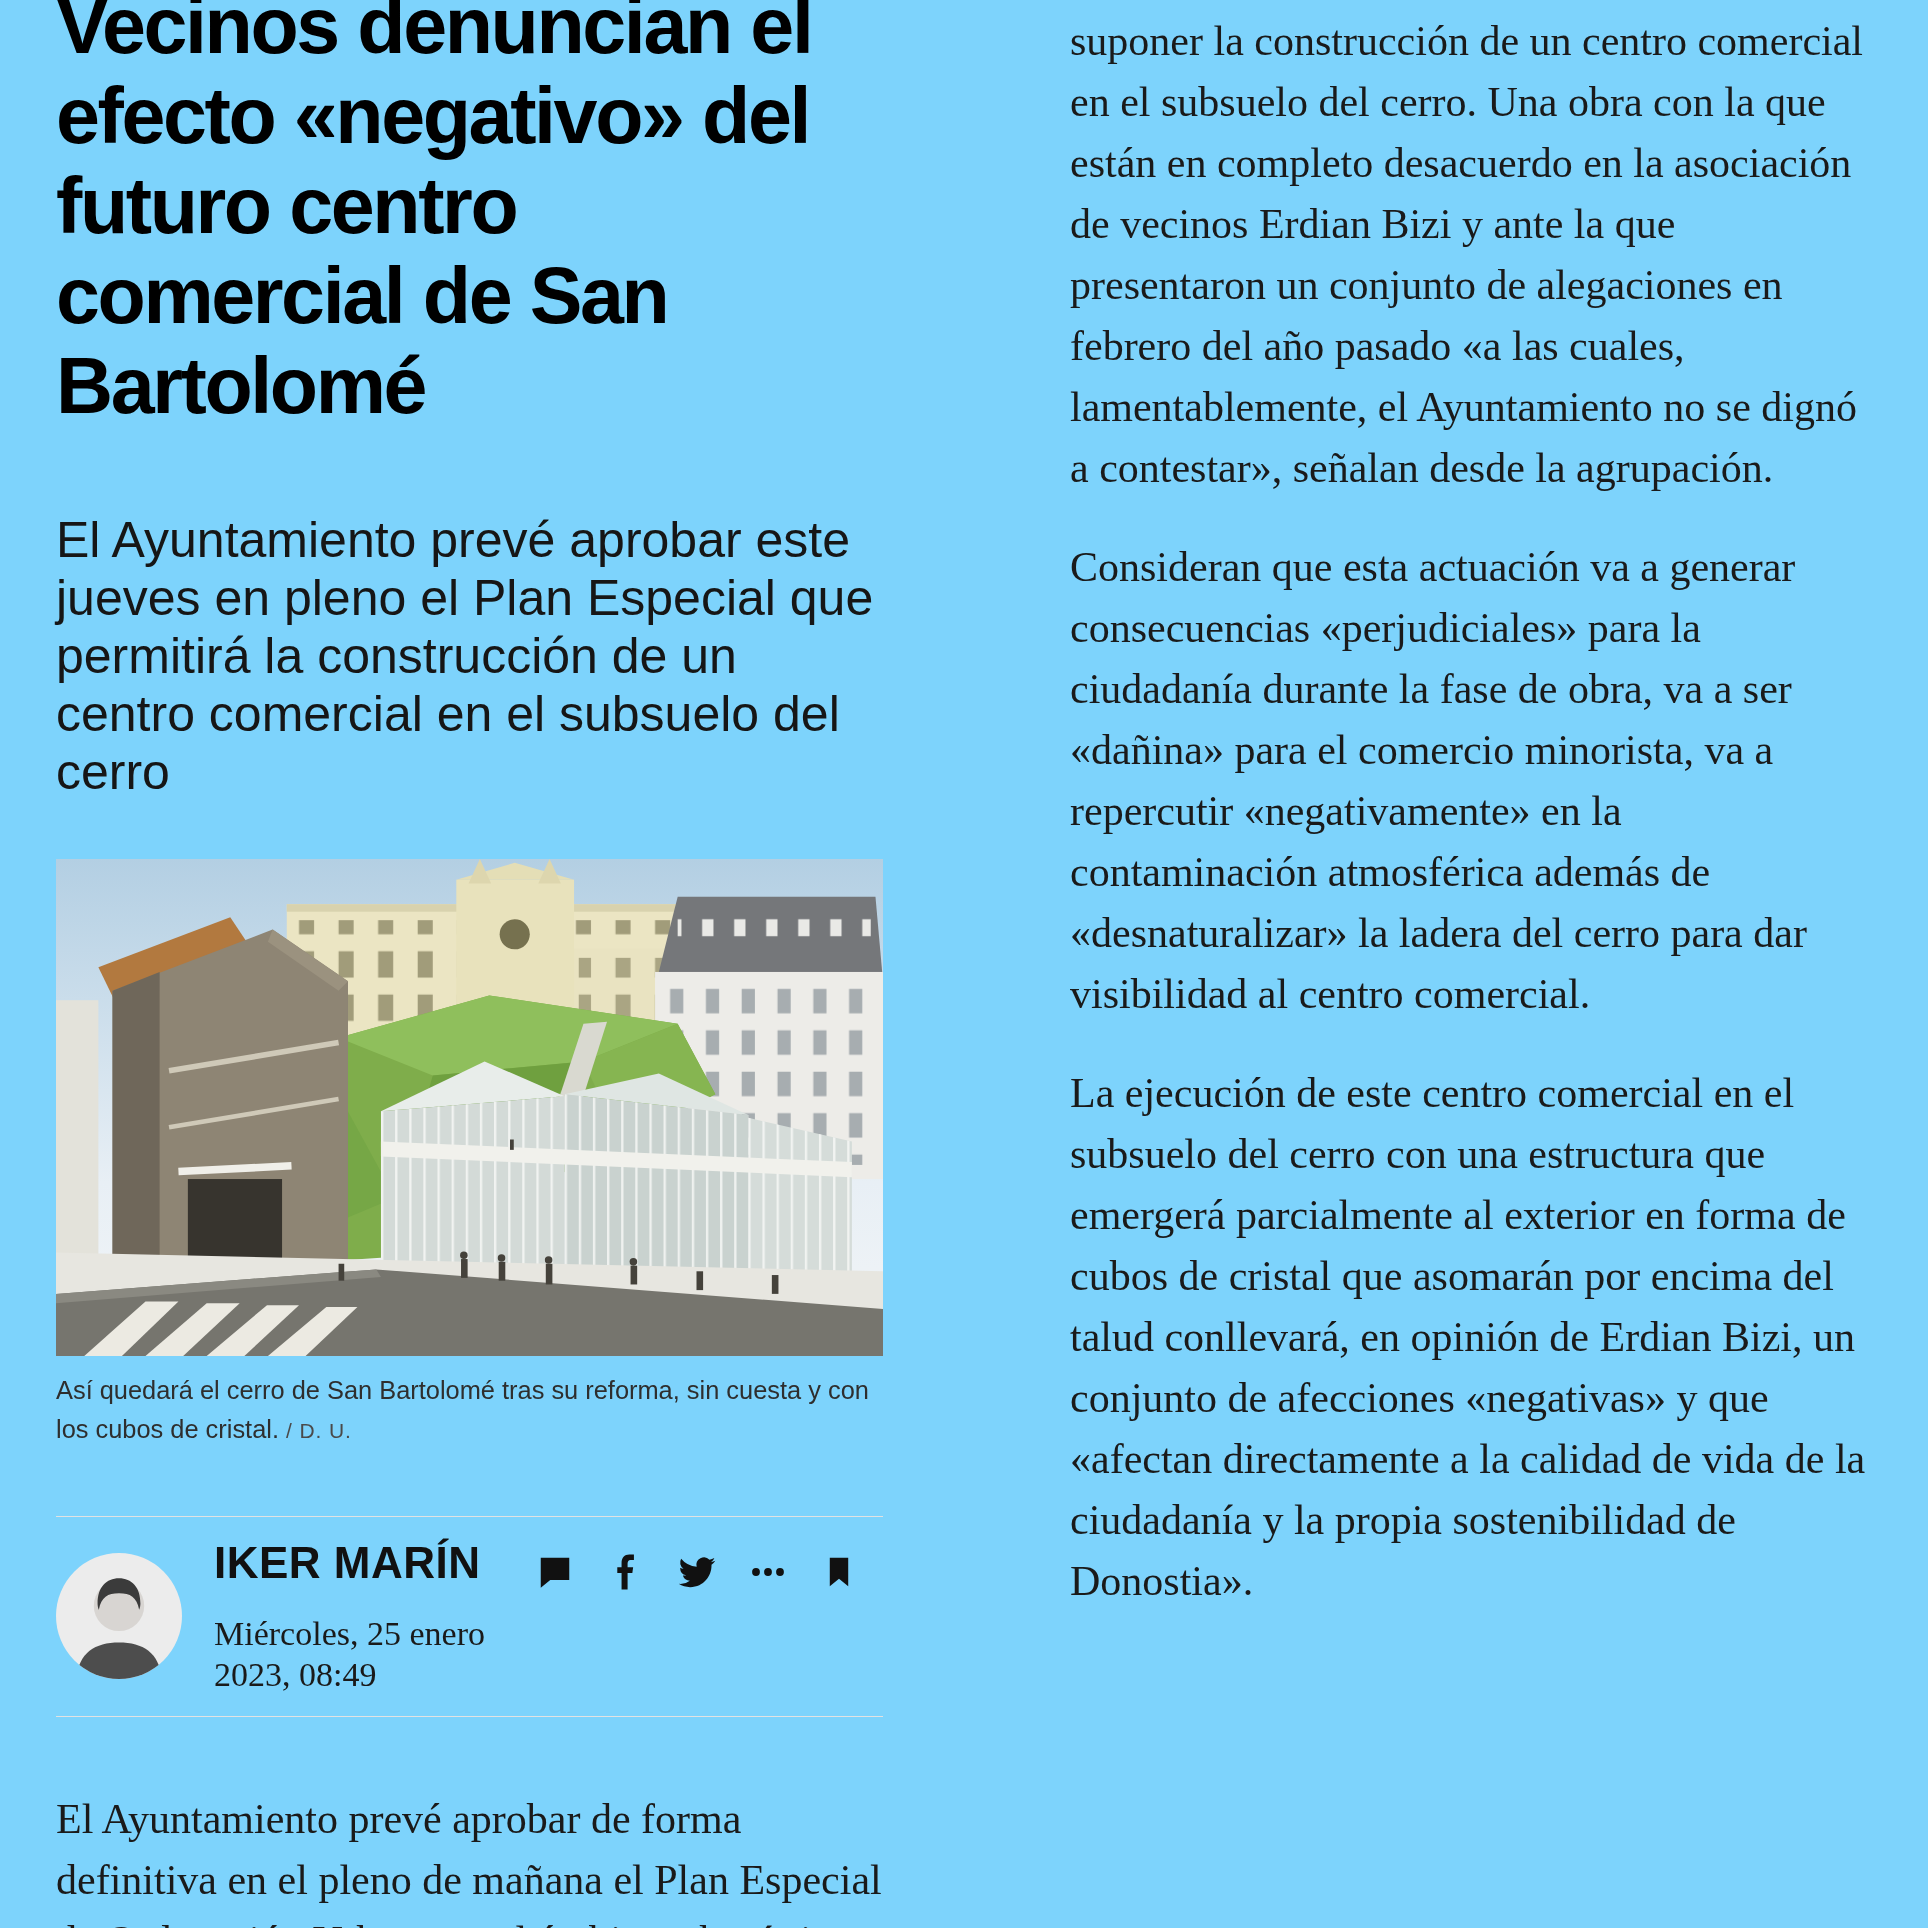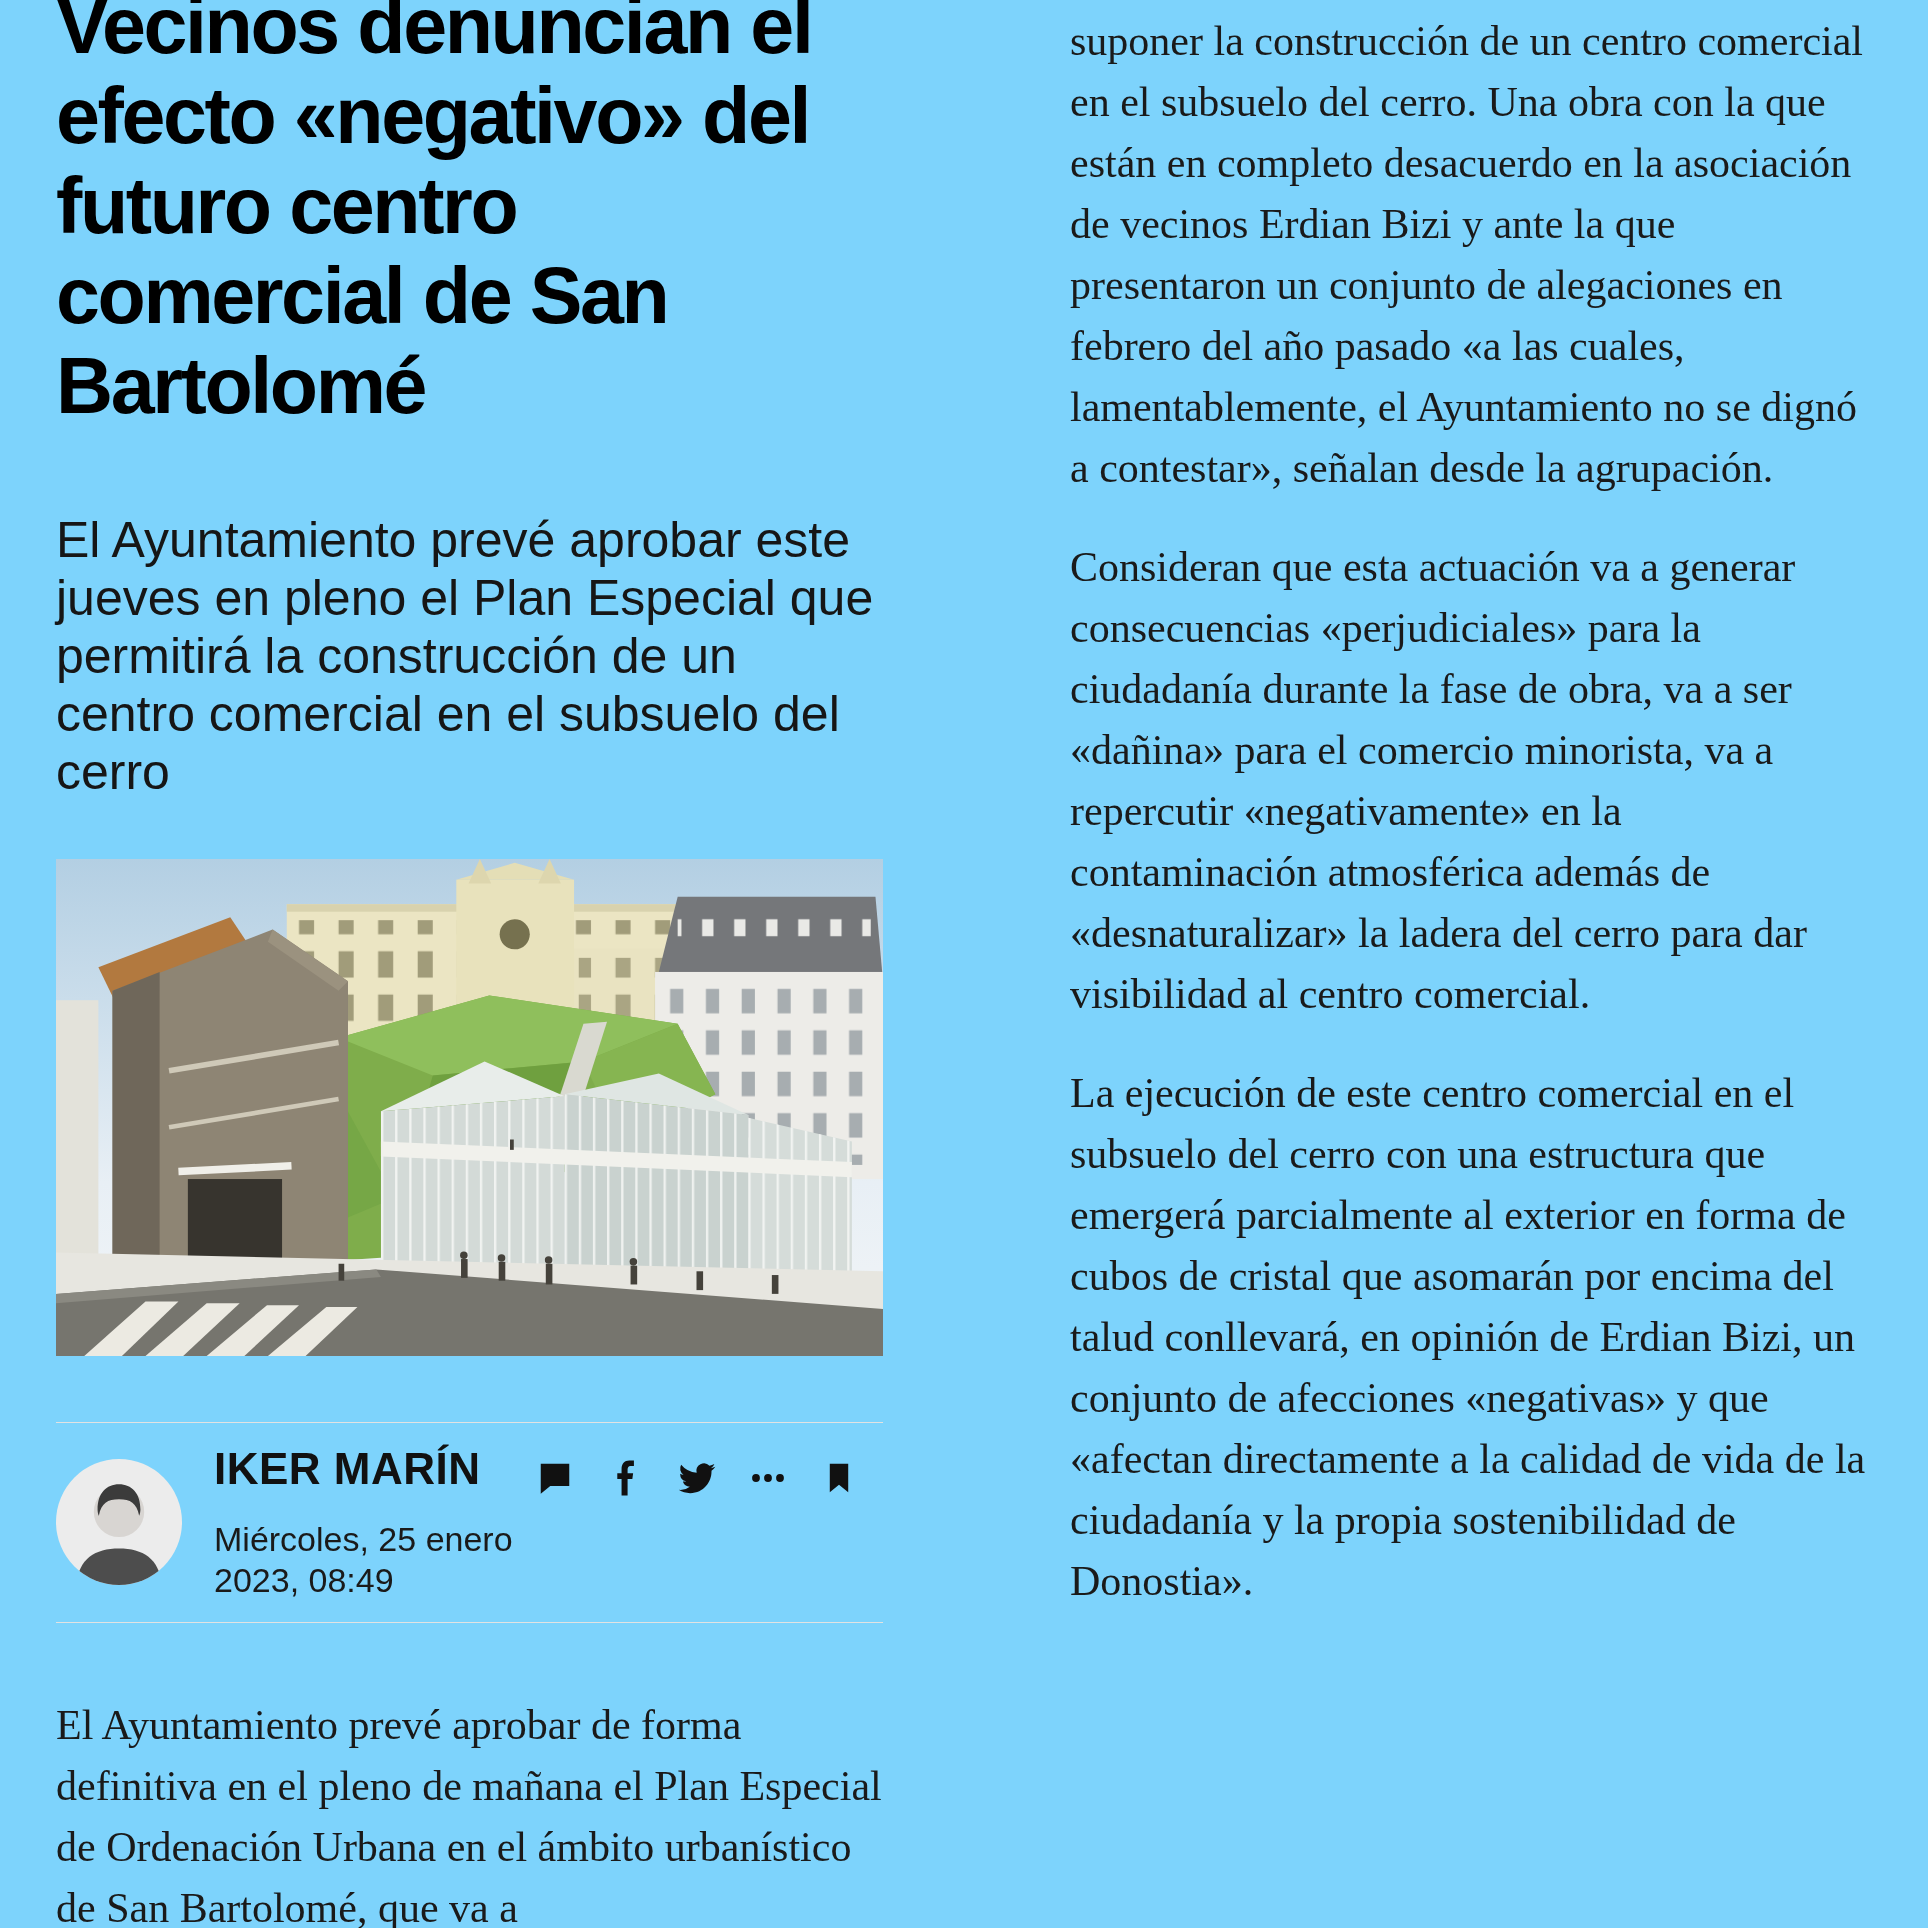--- a/index.html
+++ b/index.html
@@ -15,21 +15,21 @@
   .photo{display:block;width:827px;height:497px;}
   figcaption{margin-top:15px;font-size:25.4px;line-height:39px;color:#2e2e2e;font-weight:400;}
   .credit{font-size:21px;color:#4a4a4a;letter-spacing:0.9px;}
 
   .author-section{margin-top:66px;border-top:1.9px solid #e2e2e2;border-bottom:1.9px solid #e2e2e2;
                   padding:21px 0;display:flex;align-items:center;}
   .avatar{width:126px;height:126px;border-radius:50%;overflow:hidden;flex:0 0 auto;cursor:pointer;}
   .avatar svg{display:block;width:100%;height:100%;}
   .author-info{margin-left:32px;}
   .author-name{font-size:44px;font-weight:700;color:#111;letter-spacing:0.5px;cursor:pointer;}
-  .author-date{margin-top:24.5px;font-size:34px;line-height:41px;color:#1a1a1a;width:320px;}
+  .author-date{margin-top:24.5px;font-size:34px;line-height:41px;color:#1a1a1a;width:320px;font-family:Liberation Serif, serif;}
   .share-row{margin-left:auto;margin-right:34px;display:flex;gap:30px;align-self:flex-start;margin-top:13px;}
   .icon-btn{width:41px;height:41px;display:flex;align-items:center;justify-content:center;
             background:none;border:none;padding:0;cursor:pointer;}
   .icon-btn svg{fill:#111;}
 
   .body-text p{font-family:Liberation Serif, serif;font-size:42px;line-height:61px;
                color:#1a1a1a;margin:0 0 38px 0;}
   .col-left .body-text{margin-top:72px;}
 </style>
 </head>
@@ -136,20 +136,24 @@
             <circle cx="523" cy="426" r="4"></circle>
           <rect x="610" y="432" width="7" height="20"></rect>
             <circle cx="613" cy="428" r="4"></circle>
           <rect x="680" y="438" width="7" height="20"></rect>
           <rect x="760" y="442" width="7" height="20"></rect>
           <rect x="300" y="430" width="6" height="18"></rect>
           <rect x="482" y="298" width="4" height="11"></rect>
         </g>
       </svg>
 
+      <figcaption>
+        <span>Así quedará el cerro de San Bartolomé tras su reforma, sin cuesta y con los cubos de cristal.</span>
+        <span class="credit">/ D. U.</span>
+      </figcaption>
     </figure>
 
     <section class="author-section">
       <div class="avatar">
         <svg viewBox="0 0 100 100">
           <rect width="100" height="100" fill="#ececec"></rect>
           <circle cx="50" cy="42" r="20" fill="#d8d5d2"></circle>
           <path d="M33 40c0-13 7-20 17-20s17 7 17 20c0 3-1 5-1 5-2-10-7-13-16-13s-14 3-16 13c0 0-1-2-1-5z" fill="#3b3b3b"></path>
           <path d="M16 100c2-21 15-29 34-29s32 8 34 29z" fill="#4d4d4d"></path>
         </svg>

